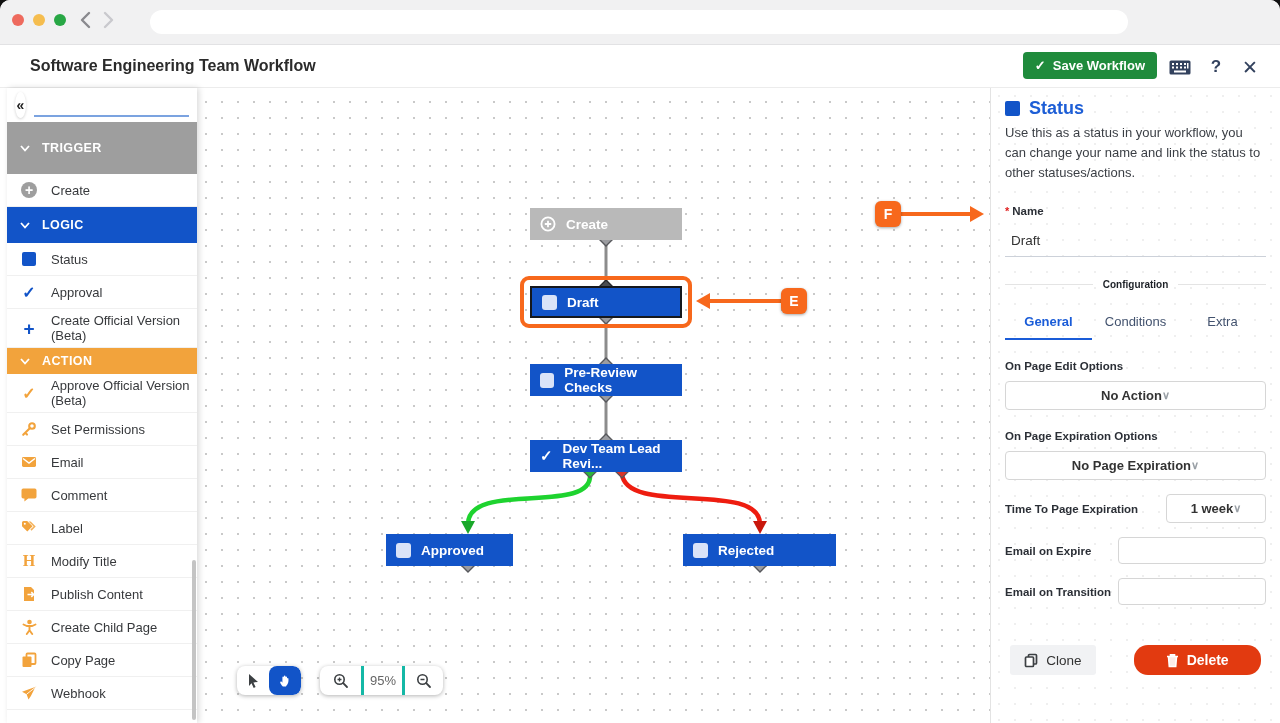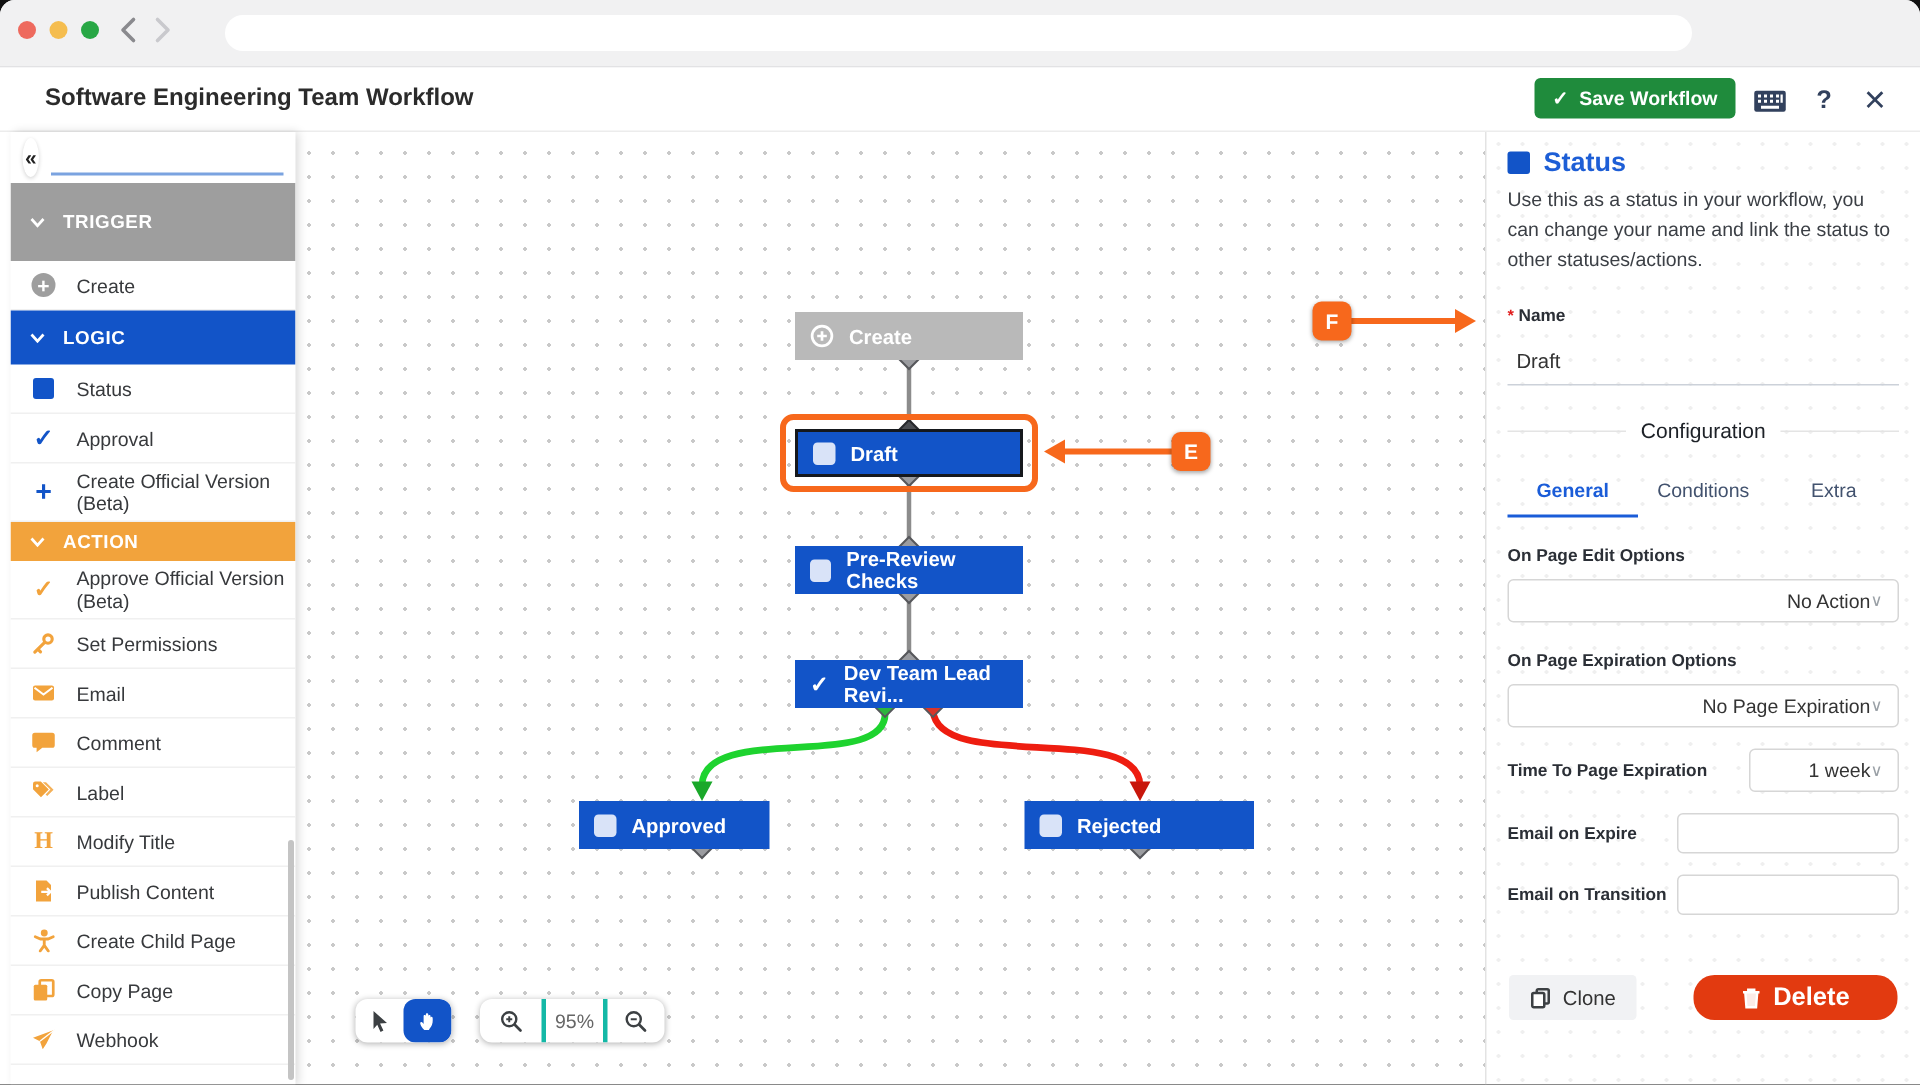--- a/index.html
+++ b/index.html
@@ -86,35 +86,35 @@
   .panel-head .sq { width:15px; height:15px; background:#1254c8; border-radius:2px; }
   .panel-title { font-size:18px; font-weight:700; color:#1d5ed6; }
   .panel-desc { margin-top:4px; font-size:13px; line-height:1.55; color:#3b3f45; }
   .fld-label { font-size:11.5px; font-weight:700; color:#2b2f36; }
   .req { color:#e01e1e; margin-right:3px; font-size:11px; }
   .name-label { margin-top:22px; }
   .name-input { width:100%; margin-top:10px; border:none; border-bottom:1px solid #ccd1d9; background:transparent; font-size:13.5px;
                 color:#333; padding:6px 2px 8px 6px; outline:none; font-family:inherit; }
   .config-divider { display:flex; align-items:center; gap:10px; margin-top:22px; }
   .config-divider::before, .config-divider::after { content:""; flex:1; height:1px; background:#e4e4e4; }
-  .config-title { font-size:14px; font-weight:400; color:#1d2127; }
+  .config-title { font-size:10px; font-weight:700; color:#1d2127; }
   .tabs { display:flex; margin-top:18px; }
   .tab { flex:1; text-align:center; font-size:13px; color:#42526e; padding:6px 0 9px 0; cursor:pointer; }
   .tab-active { color:#1a5cd8; font-weight:700; border-bottom:2px solid #1a5cd8; }
   .fgroup { margin-top:20px; }
   .select { margin-top:9px; height:29px; border:1px solid #d6d6d6; border-radius:4px; background:#fff; display:flex; align-items:center;
-            justify-content:flex-end; padding:0 10px; font-size:13px; color:#333; cursor:pointer; }
+            justify-content:center; padding:0 10px; font-size:13px; color:#333; cursor:pointer;font-weight:bold; }
   .chev { color:#9aa0a6; font-size:11px; }
   .inline-row { display:flex; align-items:center; justify-content:space-between; margin-top:14px; }
   .sm-select { width:100px; margin-top:0; }
   .sm-input { width:148px; height:27px; border:1px solid #d6d6d6; border-radius:4px; font-size:13px; padding:0 8px; outline:none; font-family:inherit; }
   .panel-btns { display:flex; justify-content:center; gap:38px; margin-top:40px; }
   .clone-btn { height:30px; padding:0 14px; background:#f1f2f4; border:none; border-radius:3px; font-size:13.5px; color:#333;
                display:flex; align-items:center; gap:8px; cursor:pointer; font-family:inherit; }
-  .delete-btn { height:30px; padding:0 32px; background:#e23a10; border:none; border-radius:14px; font-size:17px; font-weight:700; color:#fff;
+  .delete-btn { height:30px; padding:0 32px; background:#e23a10; border:none; border-radius:14px; font-size:14px; font-weight:700; color:#fff;
                 display:flex; align-items:center; gap:8px; cursor:pointer; font-family:inherit; }
 </style>
 </head>
 <body>
 
 <div class="window">
 
   <div class="chrome">
     <div class="traffic">
       <span class="t-red"></span>

